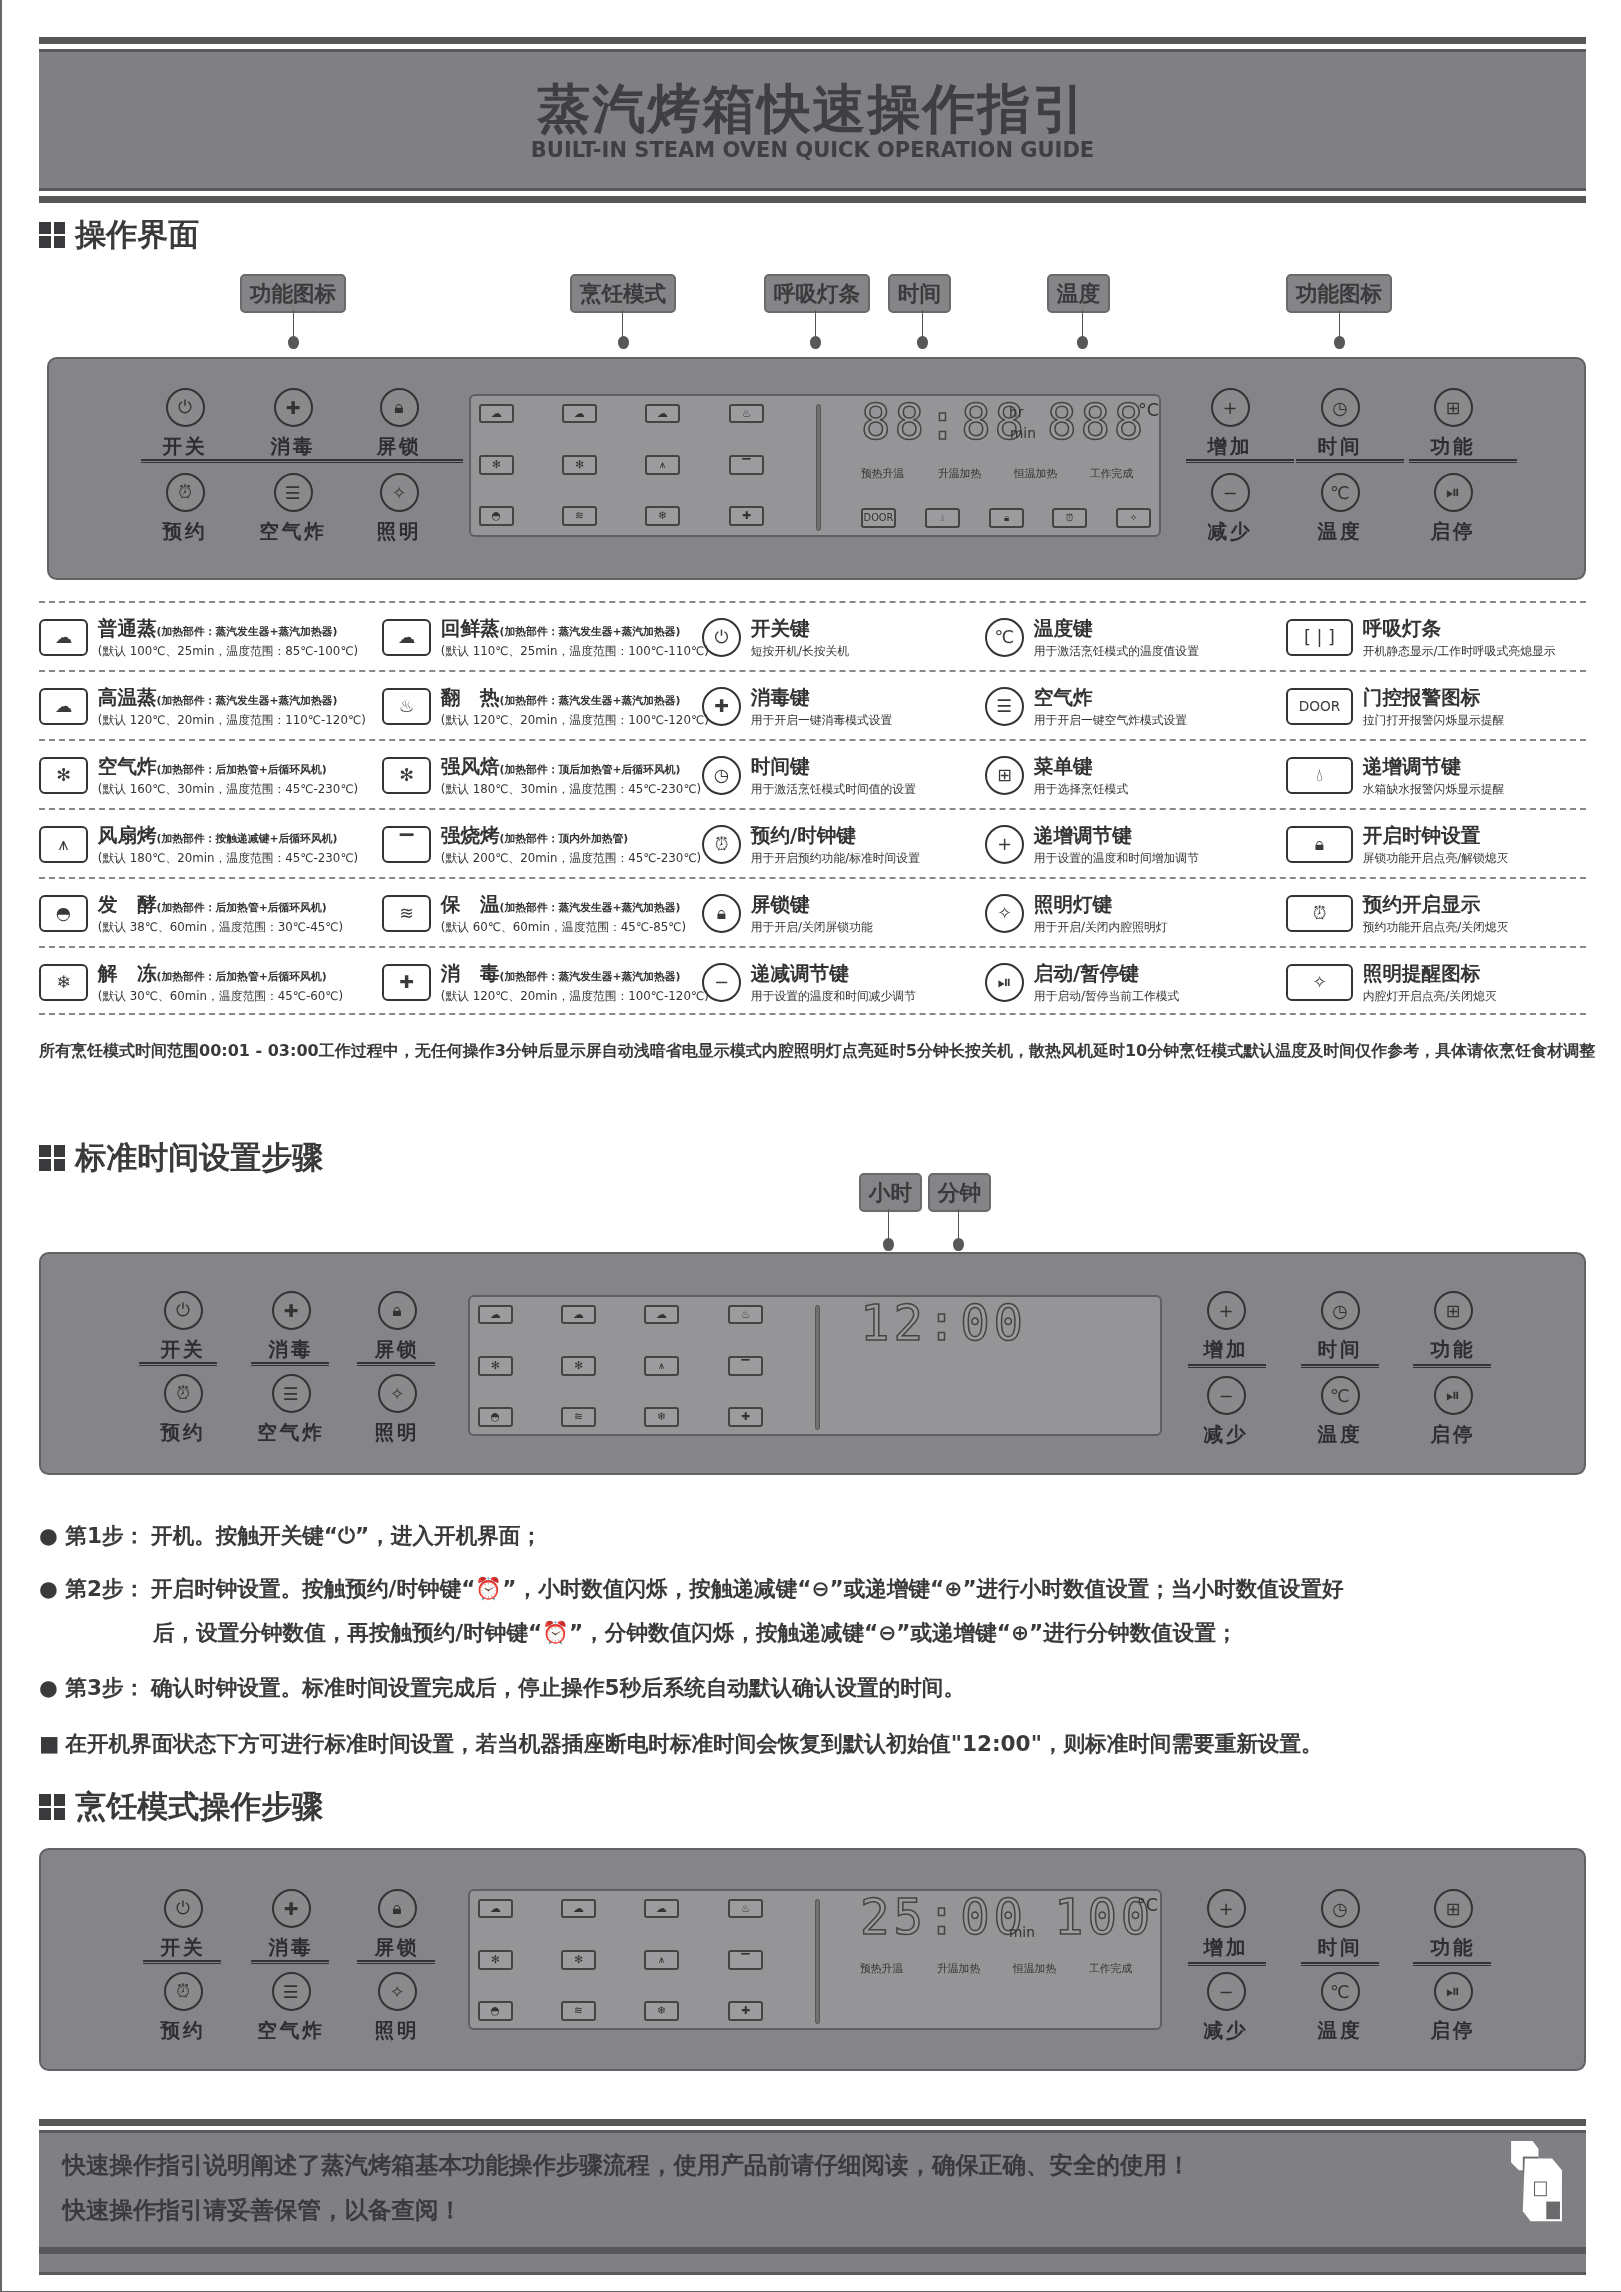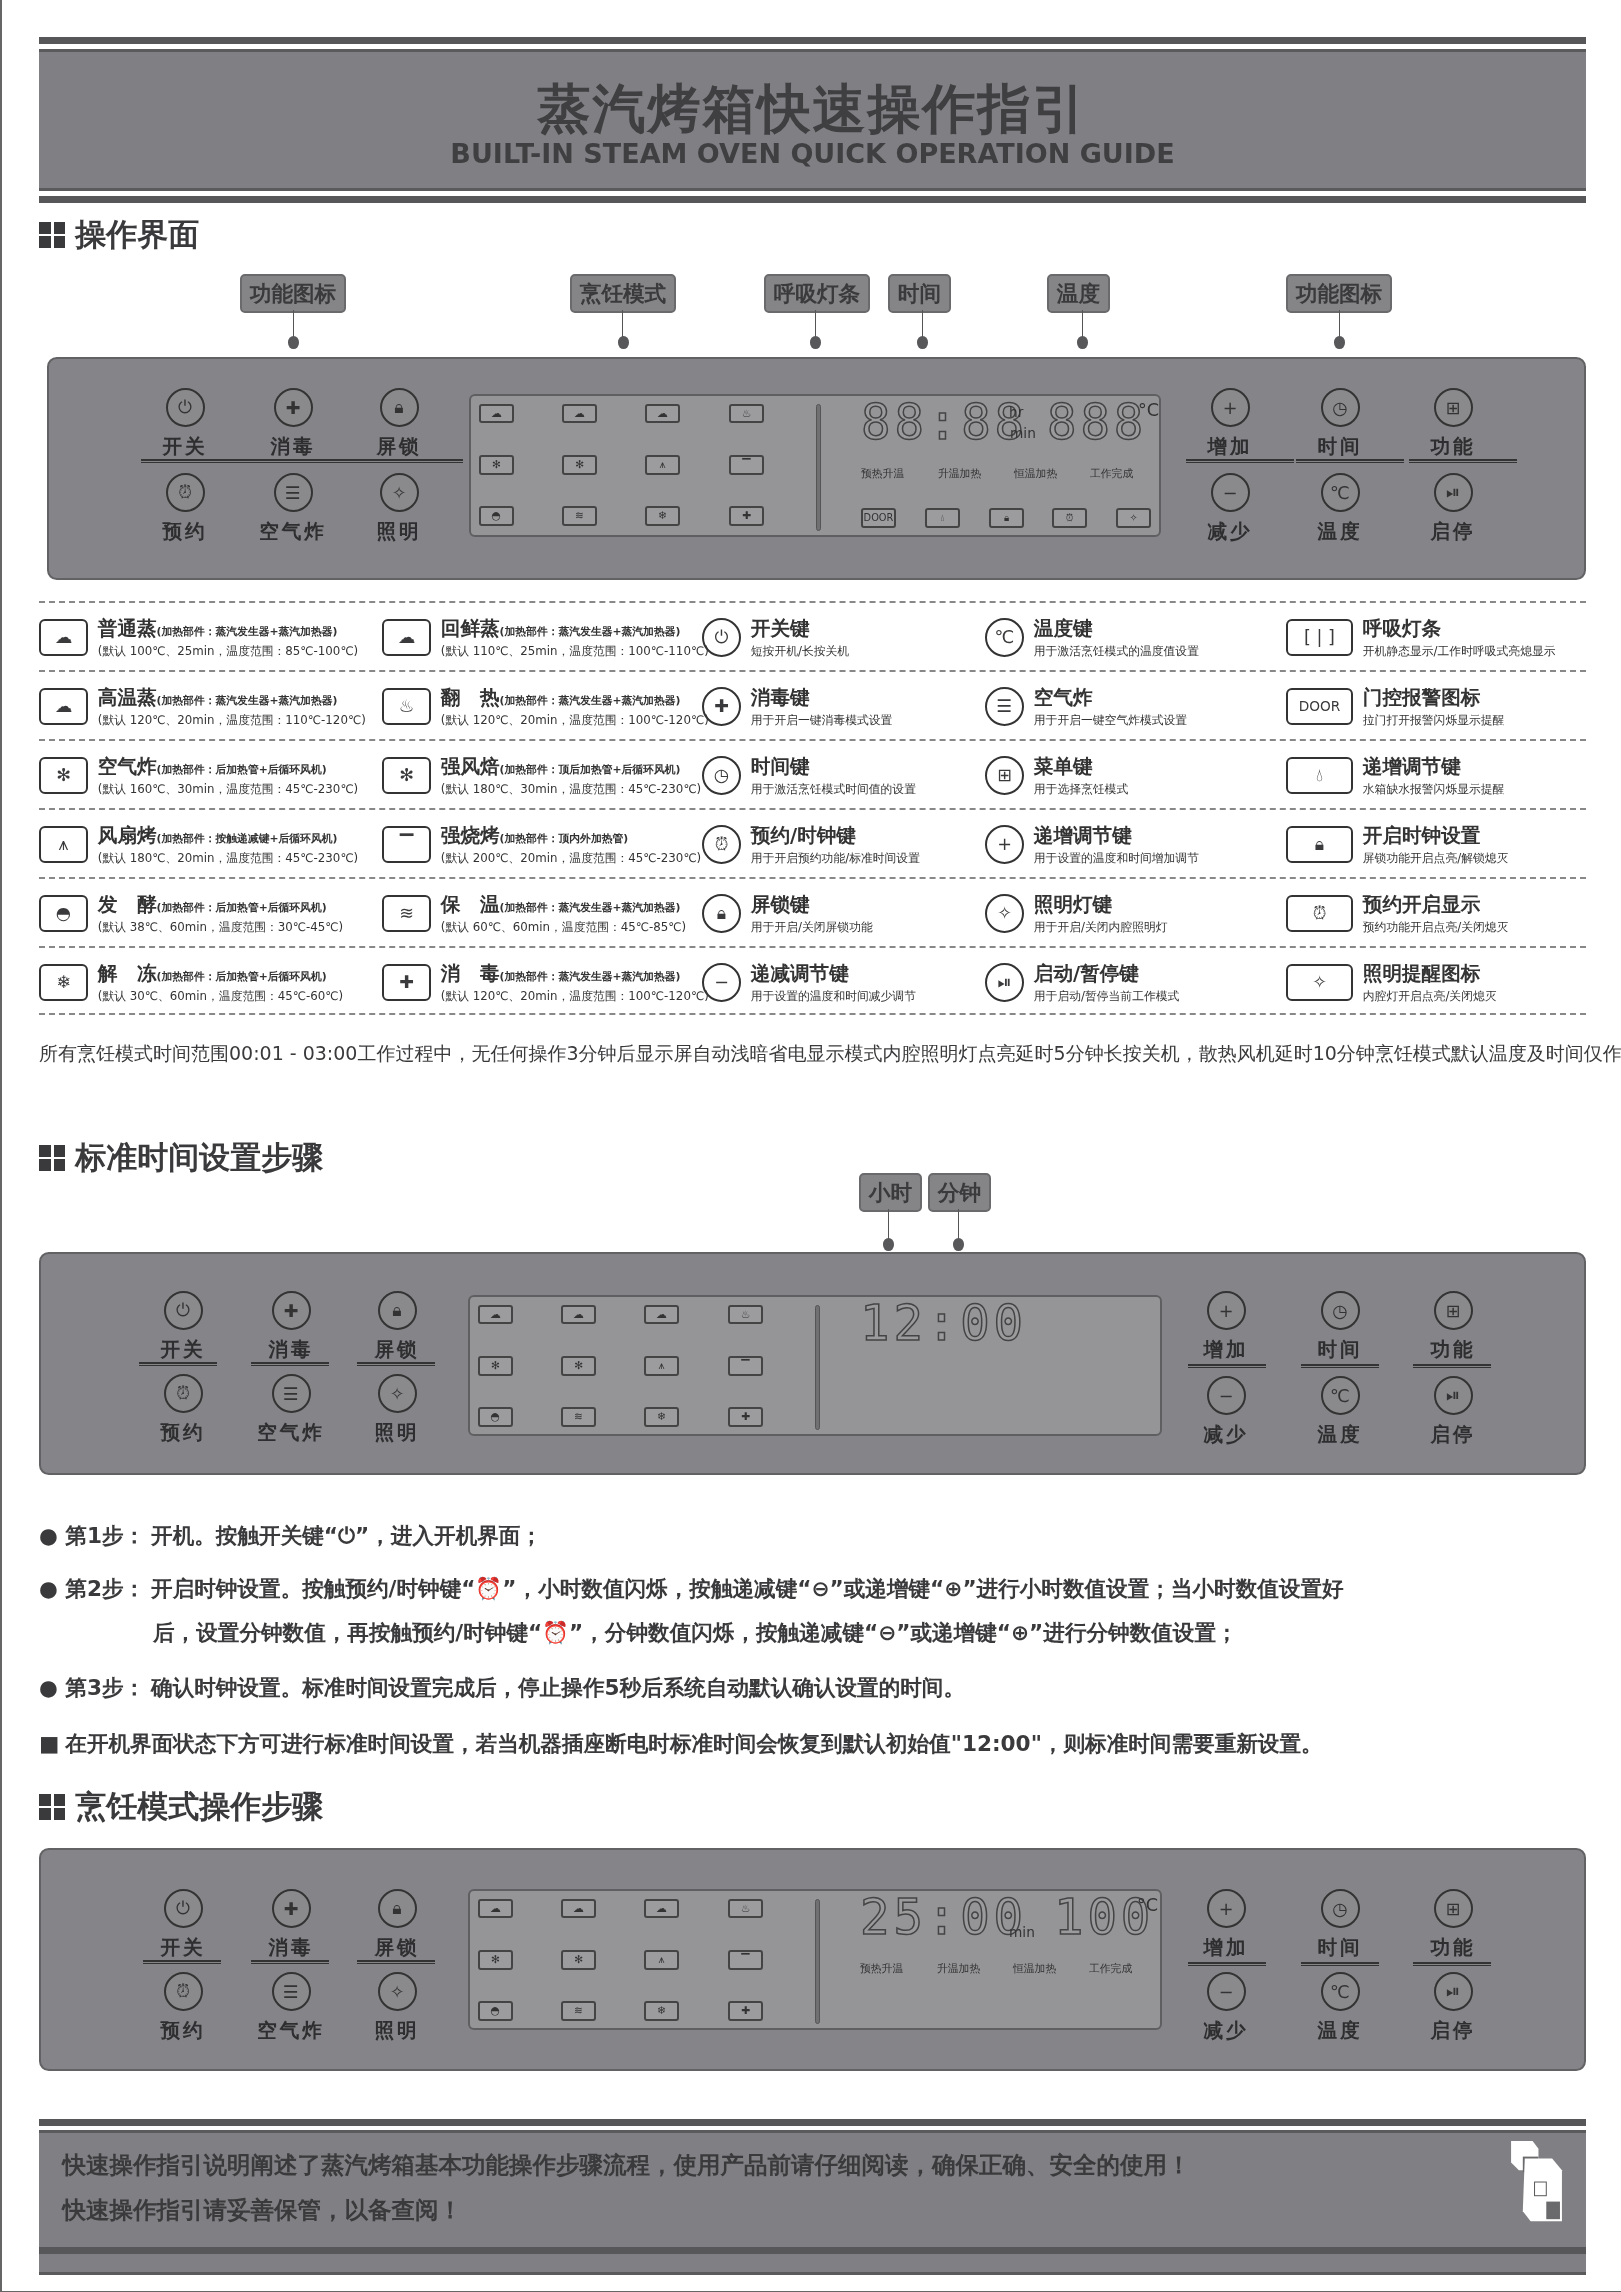--- a/index.html
+++ b/index.html
@@ -27,33 +27,33 @@
 .bicon{position:absolute;width:35px;height:19.6px;border:2px solid #444;border-radius:2.9px;font-size:9.8px;text-align:center;line-height:15.7px;color:#333;background:#9c9c9f}
 .grid{position:absolute;left:37px;top:601px;width:1547px}
 .row{height:69px;border-top:2px dashed #888;position:relative}
 .row:last-child{border-bottom:2px dashed #888}
 .cell{position:absolute;top:11.8px;display:flex;align-items:center}
 .ibox{width:49px;height:37px;border:2px solid #333;border-radius:5.9px;display:flex;align-items:center;justify-content:center;font-size:17.6px;margin-right:9.8px;flex:none}
 .icirc{width:39px;height:39px;border:2px solid #333;border-radius:50%;display:flex;align-items:center;justify-content:center;font-size:17.6px;margin-right:9.8px;flex:none}
 .ct .n{font-size:19.6px;font-weight:bold;color:#333}
 .ct .n small{font-size:10.8px;font-weight:bold}
 .ct .d{font-size:11.8px;color:#333;margin-top:2px;white-space:nowrap}
-.notes{position:absolute;left:37px;top:1041px;width:1547px;font-size:19px;font-weight:normal;color:#3a3a3c;white-space:nowrap;display:flex;}
+.notes{position:absolute;left:37px;top:1041px;width:1547px;font-size:16px;font-weight:bold;color:#3a3a3c;white-space:nowrap;display:flex;}
 .notes .sep{display:inline-block;width:5.9px;height:15.7px;background:#3a3a3c;vertical-align:middle}
 .step{position:absolute;left:37px;font-size:21.6px;font-weight:bold;color:#3a3a3c;white-space:nowrap}
 .step .lbl{margin-right:5.9px}
 .foot-text{position:absolute;left:61px;font-size:23.5px;font-weight:bold;color:#3a3a3c;white-space:nowrap}
 </style>
 </head>
 <body>
 
 <div class="bar" style="top:37px;height:6.9px"></div>
 <div class="banner" style="top:49px;height:142px">
   <div class="title-cn" style="top:21.6px;font-size:53px">蒸汽烤箱快速操作指引</div>
-  <div class="title-cn" style="top:86px;font-size:27px;letter-spacing:0">BUILT-IN STEAM OVEN QUICK OPERATION GUIDE</div>
+  <div class="title-cn" style="top:86px;font-size:21px;letter-spacing:0">BUILT-IN STEAM OVEN QUICK OPERATION GUIDE</div>
 </div>
 <div class="bar" style="top:196px;height:6.9px"></div>
 
 <div class="sec" style="top:214px">
   <span class="sq">
       <i></i>
       <i></i>
       <i></i>
       <i></i>
     </span>

